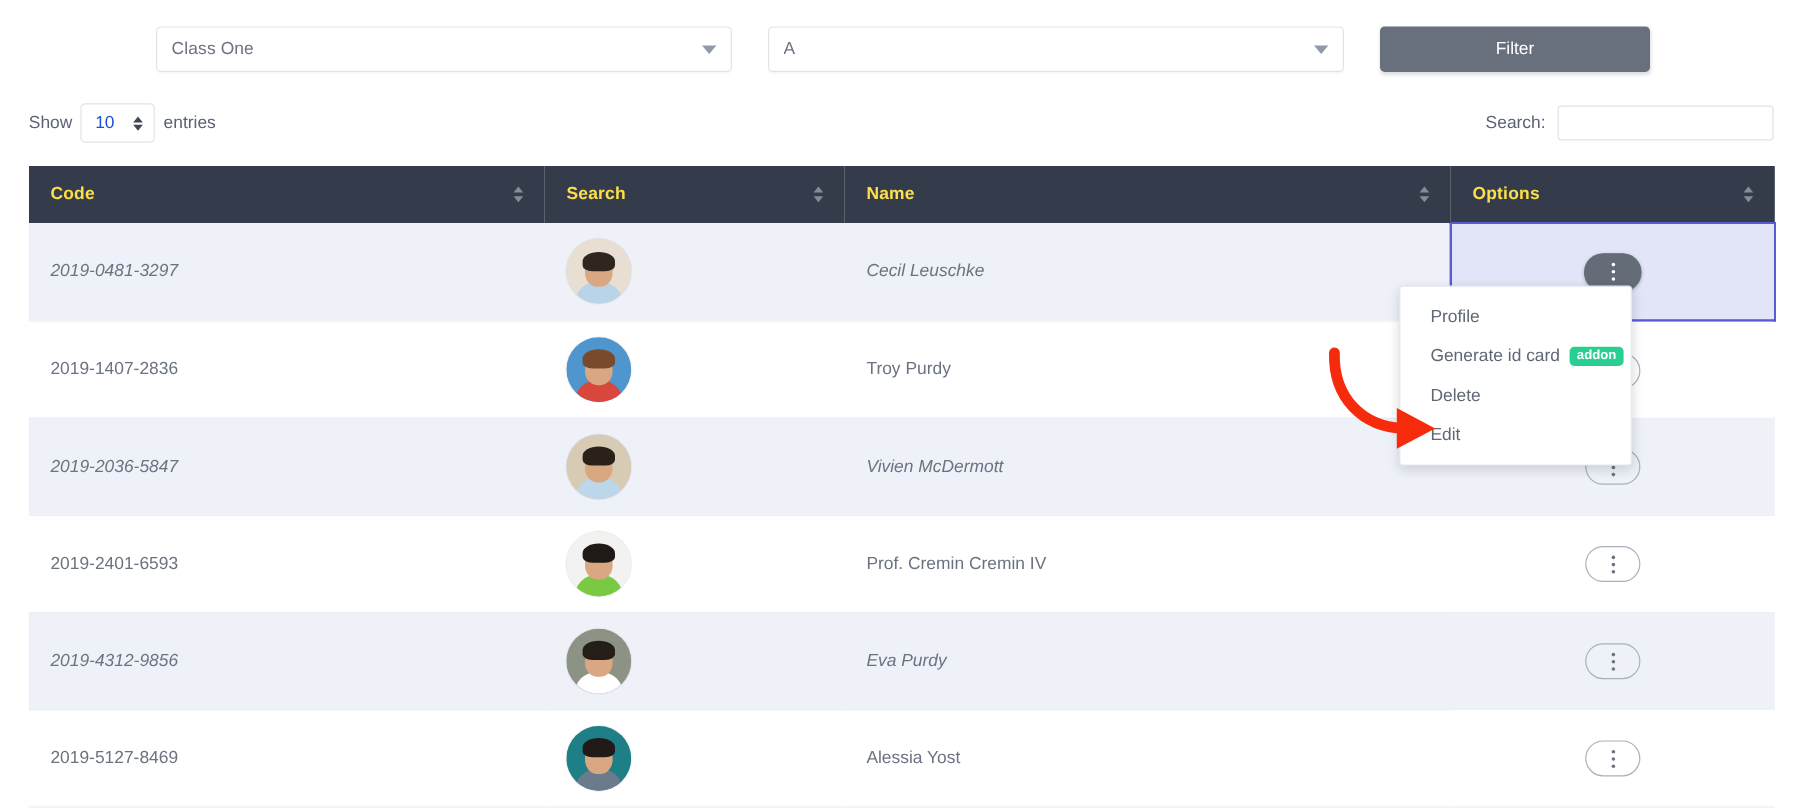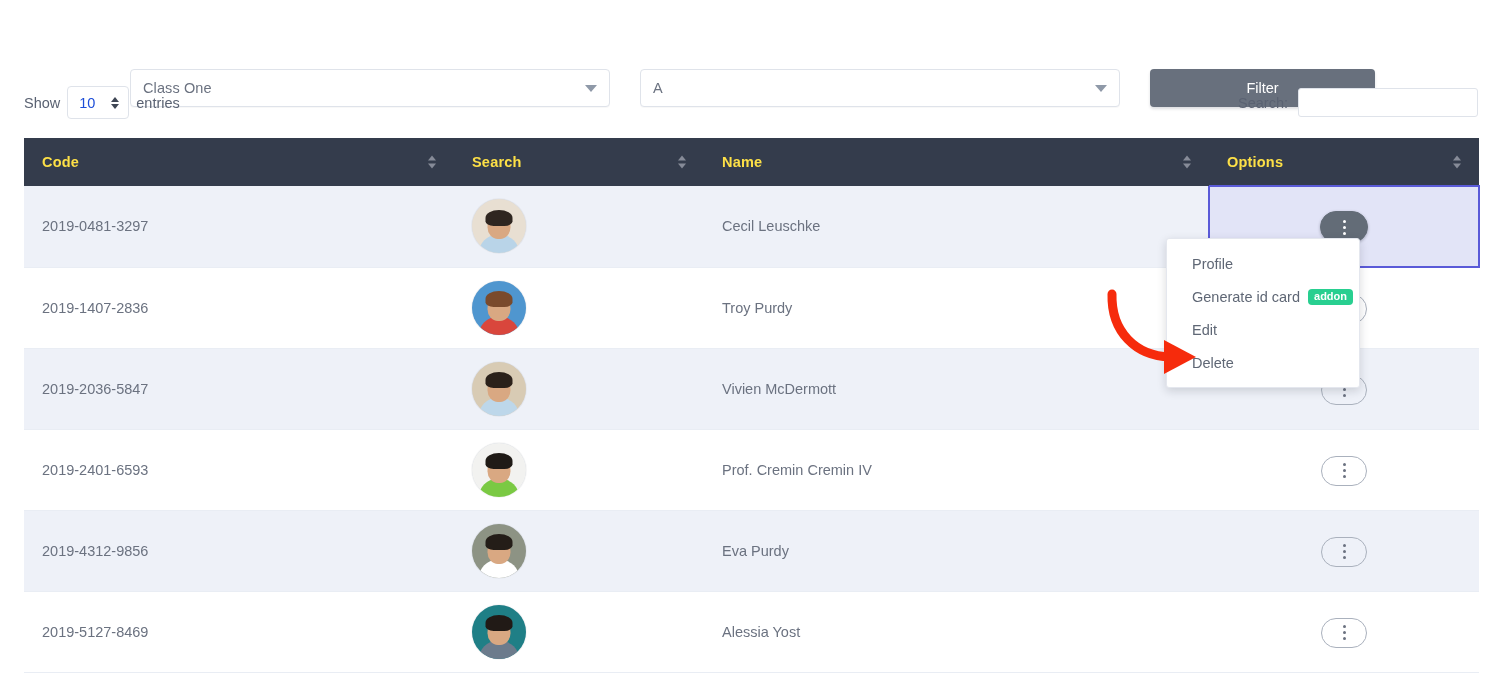--- a/index.html
+++ b/index.html
@@ -8,21 +8,21 @@
     width: 1503px; height: 675px;
     background: #ffffff;
     font-family: "Liberation Sans", sans-serif;
     overflow: hidden;
   }
   .page { position: relative; width: 1503px; height: 675px; background:#fff; }
 
   
   .filter-bar {
     position: absolute; left: 0; top: 0;
-    width: 1491px; height: 80px; margin-top: 47px;
+    width: 1491px; height: 80px;
   }
   .select-box {
     position: absolute; top: 22px; height: 38px;
     background: #ffffff;
     border: 1px solid #dfe3ea;
     border-radius: 4px;
     display: flex; align-items: center;
     padding: 0 12px;
     box-shadow: 0 1px 1px rgba(16,24,40,0.03);
   }
@@ -130,21 +130,21 @@
   th .sort-ic i.down { border-top: 5px solid #c9cdd6; }
 
   table.dt tbody td {
     height: 81px;
     padding: 0 18px;
     font-size: 14.5px;
     color: #6b7280;
     vertical-align: middle;
     border-bottom: 1px solid #e9edf4;
   }
-  tbody tr.odd td { background: #eef1f8; }
+  tbody tr.odd td { background: #eef1f8; font-style: italic; }
   tbody tr.even td { background: #ffffff; }
 
   .col-code    { width: 430px; }
   .col-photo   { width: 250px; }
   .col-name    { width: 505px; }
   .col-options { width: 270px; }
 
   td.photo-cell { padding-left: 38px; }
 
   .avatar {
@@ -438,24 +438,24 @@
 
   <div class="ctx-menu" id="ctx-menu">
       <div class="ctx-item">
         <span>Profile</span>
       </div>
       <div class="ctx-item">
         <span>Generate id card</span>
         <span class="badge-addon">addon</span>
       </div>
       <div class="ctx-item">
-        <span>Edit</span>
+        <span>Delete</span>
       </div>
       <div class="ctx-item">
-        <span>Delete</span>
+        <span>Edit</span>
       </div>
     </div>
 
   <svg class="annot-arrow" viewBox="0 0 105 90">
     <path d="M14 6 C 13 44, 38 68, 72 69" stroke="#f62b0c" stroke-width="9" fill="none" stroke-linecap="round"></path>
     <polygon points="66,52 98,69 66,86" fill="#f62b0c"></polygon>
   </svg>
 
 </div>
 

